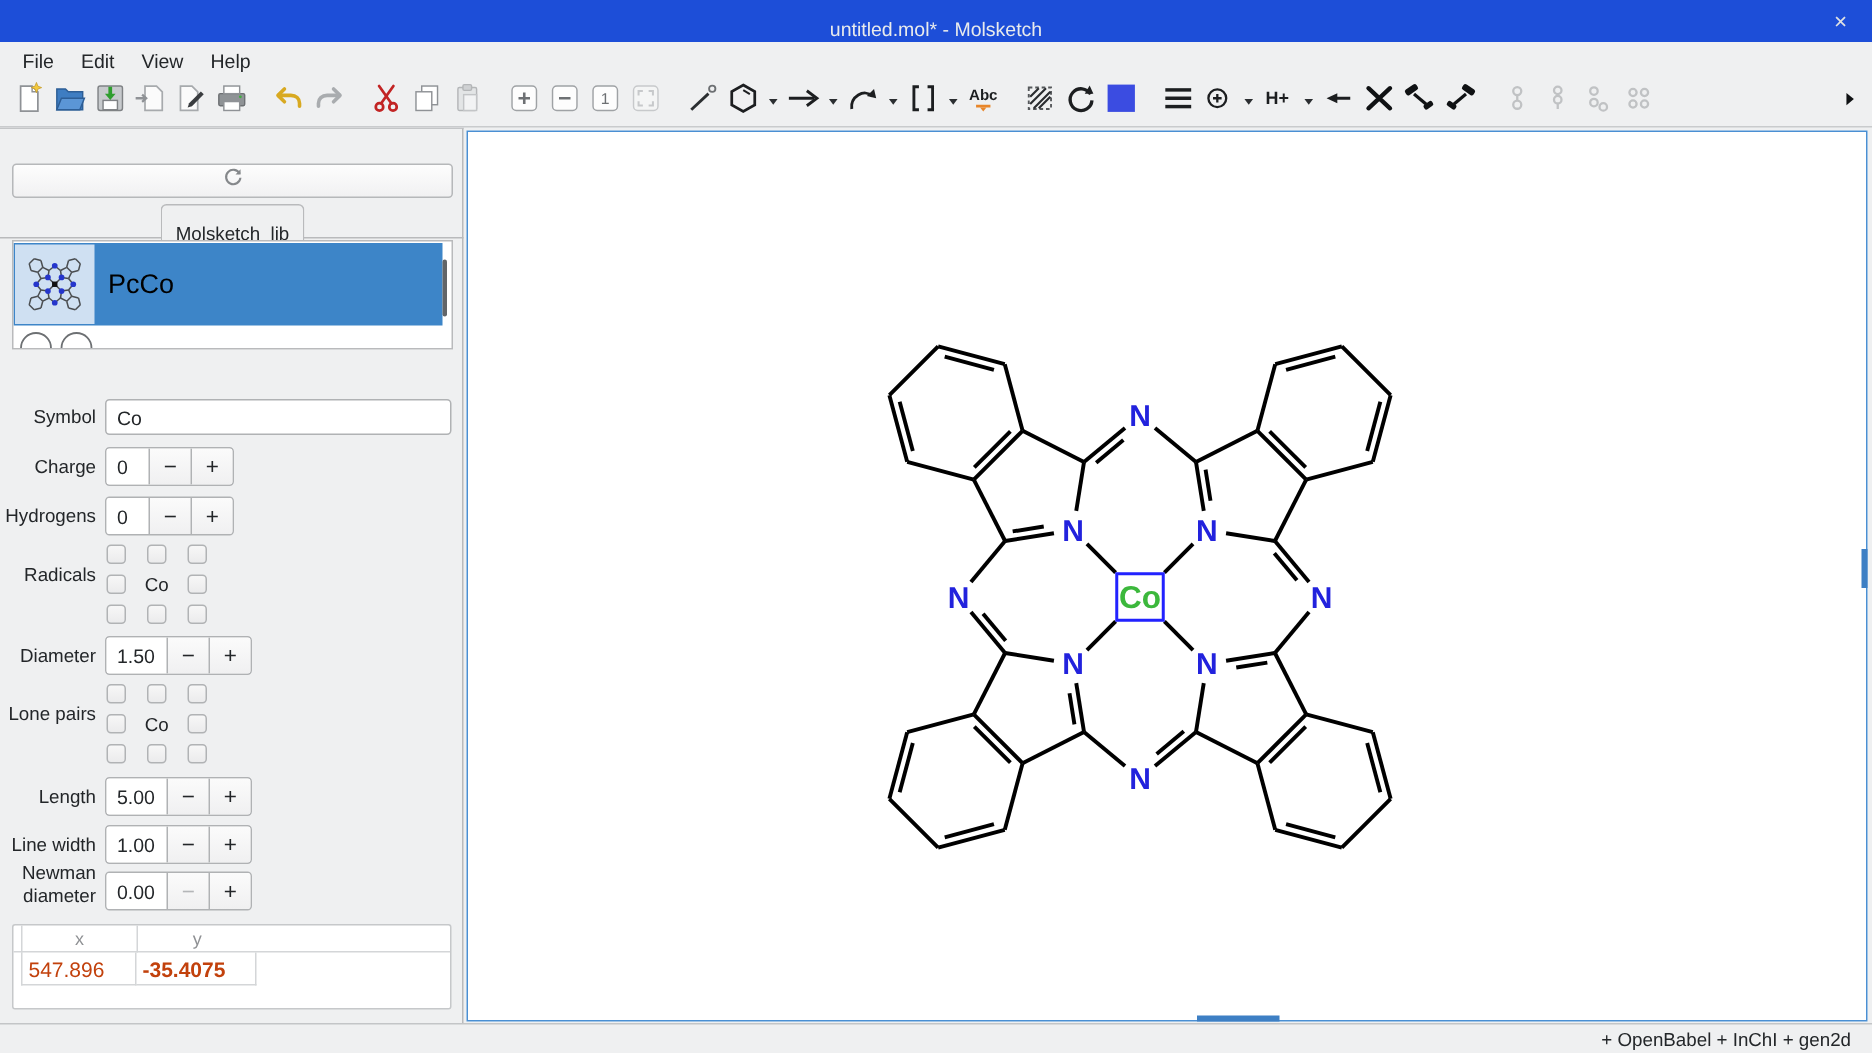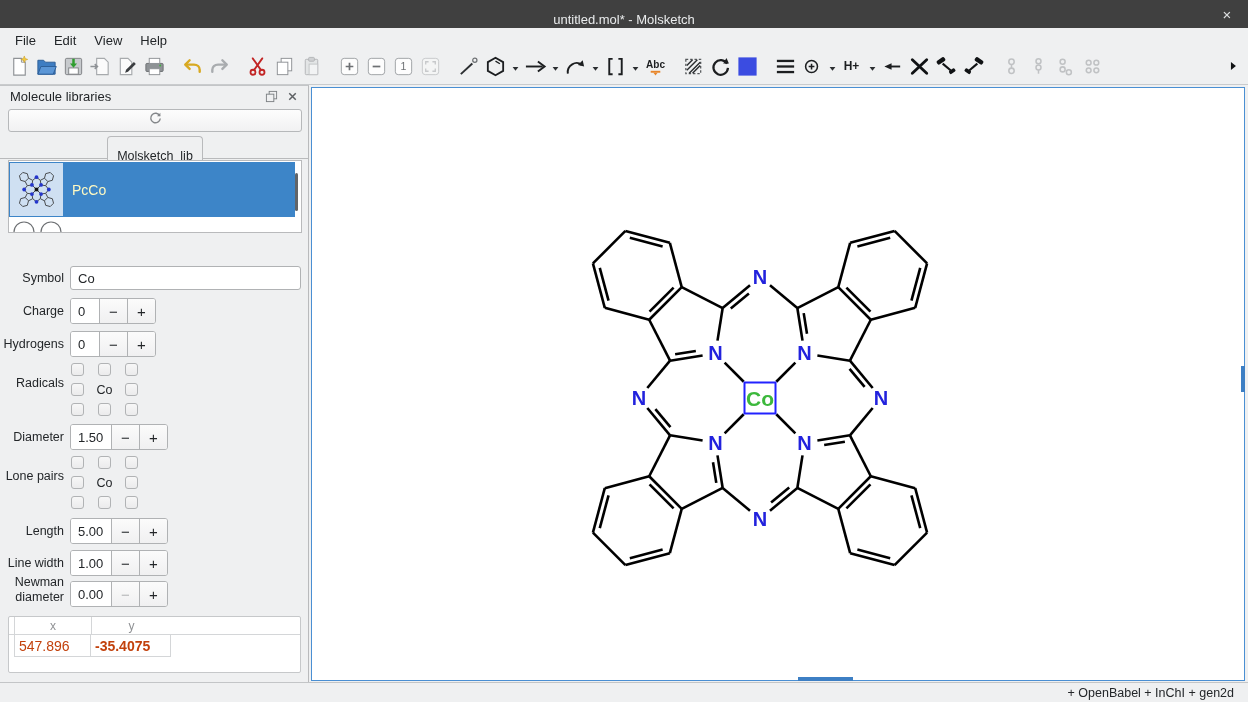--- a/index.html
+++ b/index.html
@@ -1,21 +1,21 @@
 <!DOCTYPE html>
 <html><head>
 <meta charset="utf-8">
 <style>
   * { margin:0; padding:0; box-sizing:border-box; }
   html,body { width:1248px; height:702px; overflow:hidden; }
   body { font-family:"Liberation Sans", sans-serif; background:#eff0f1; color:#232629; }
   #window { position:relative; width:1248px; height:702px; background:#eff0f1; }
 
   
-  #titlebar { position:absolute; left:0; top:0; width:1248px; height:39px; background:#404040; display:flex; align-items:center; justify-content:center; }
+  #titlebar { position:absolute; left:0; top:0; width:1248px; height:39px; background:#1d4ed8; display:flex; align-items:center; justify-content:center; }
   #titlebar .title { color:#e9ebec; font-size:13px; font-weight:500; }
   #titlebar .closebtn { position:absolute; right:8px; top:0; width:26px; height:28px; color:#dfe1e2; font-size:15px; display:flex; align-items:center; justify-content:center; cursor:default; }
 
   
   #menubar { position:absolute; left:0; top:28px; width:1248px; height:24px; background:#eff0f1; display:flex; align-items:center; padding-left:6px; }
   #menubar .menu-item { font-size:13px; padding:3px 9px; border-radius:2px; }
 
   
   #toolbar { position:absolute; left:0; top:52px; width:1248px; height:33px; background:#eff0f1; display:flex; align-items:center; padding:0 6px; border-bottom:1px solid #c9cbcd; }
   .tb-group { display:flex; align-items:center; margin-right:11px; }
@@ -36,21 +36,21 @@
 
   #refresh-btn { position:absolute; left:8px; top:23px; width:294px; height:23px; background:linear-gradient(#fdfdfd,#f1f1f2); border:1px solid #b6b8ba; border-radius:3px; display:flex; align-items:center; justify-content:center; }
   #refresh-btn svg { width:15px; height:15px; }
 
   #tabline { position:absolute; left:0; top:72px; width:309px; height:1px; background:#b9babc; }
   #lib-tab { position:absolute; left:107px; top:50px; width:96px; height:40px; background:#eff0f1; border:1px solid #b9babc; border-bottom:1px solid #eff0f1; border-radius:4px 4px 0 0; font-size:12.5px; display:flex; align-items:center; justify-content:center; }
 
   #lib-list { position:absolute; left:8px; top:74px; width:294px; height:73px; background:#fff; border:1px solid #b9babc; overflow:hidden; }
   .lib-item-selected { position:absolute; left:0; top:1px; width:286px; height:55px; background:#3d85c8; display:flex; align-items:center; }
   .lib-thumb { width:53px; height:53px; margin-left:1px; background:#cfe0f2; }
-  .lib-label { color:#fef9c3; font-size:14px; margin-left:9px; }
+  .lib-label { color:#000000; font-size:18px; margin-left:9px; }
   .lib-item-partial { position:absolute; left:2px; top:57px; width:53px; height:15px; overflow:hidden; background:#fff; }
   #lib-scroll { position:absolute; right:3px; top:12px; width:3px; height:38px; background:#626568; border-radius:2px; }
 
   
   .prop-label { position:absolute; left:0; width:64px; text-align:right; font-size:12.5px; color:#232629; }
   .prop-input { position:absolute; left:70px; width:231px; height:24px; border:1px solid #b0b2b4; border-radius:3px; background:#fff; font-size:13px; padding-left:7px; font-family:"Liberation Sans",sans-serif; color:#232629; }
   .spin { position:absolute; left:70px; height:26px; display:flex; border:1px solid #b0b2b4; border-radius:3px; background:#fff; overflow:hidden; }
   .spin .val { display:flex; align-items:center; padding-left:7px; font-size:13px; background:#fff; }
   .spin .btn { display:flex; align-items:center; justify-content:center; font-size:15px; color:#232629; border-left:1px solid #b0b2b4; background:linear-gradient(#fbfbfb,#f0f0f1); }
   .spin .btn.disabled { color:#b4b6b8; }
@@ -368,32 +368,20 @@
       <div class="tb-spacer"></div>
       <div class="tb-ext">
         <span><svg viewBox="0 0 24 24">
             <path d="M8.5 5l8.5 7-8.5 7z" fill="#101214"></path>
           </svg></span>
       </div>
     </div>
 
   <div id="sidebar">
 
-    <div class="dock-header" style="top:2px;">
-      <span class="dock-title">Molecule libraries</span>
-      <span class="dock-icons">
-        <span><svg viewBox="0 0 14 14">
-              <rect x="4.5" y="1.5" width="8" height="8" fill="none" stroke="#7d8184"></rect>
-              <rect x="1.5" y="4.5" width="8" height="8" fill="#eff0f1" stroke="#7d8184"></rect>
-            </svg></span>
-        <span><svg viewBox="0 0 14 14">
-              <path d="M3.5 3.5l7 7M10.5 3.5l-7 7" stroke="#5d6063" stroke-width="1.6"></path>
-            </svg></span>
-      </span>
-    </div>
 
     <div id="refresh-btn">
       <span><svg viewBox="0 0 16 16">
             <path d="M12.6 5.2A5.1 5.1 0 1 0 13.1 8" fill="none" stroke="#85888b" stroke-width="1.5"></path>
             <path d="M9.6 5.6h3.6V1.9z" fill="#85888b"></path>
           </svg></span>
     </div>
 
     <div id="tabline"></div>
     <div id="lib-tab">Molsketch_lib</div>

